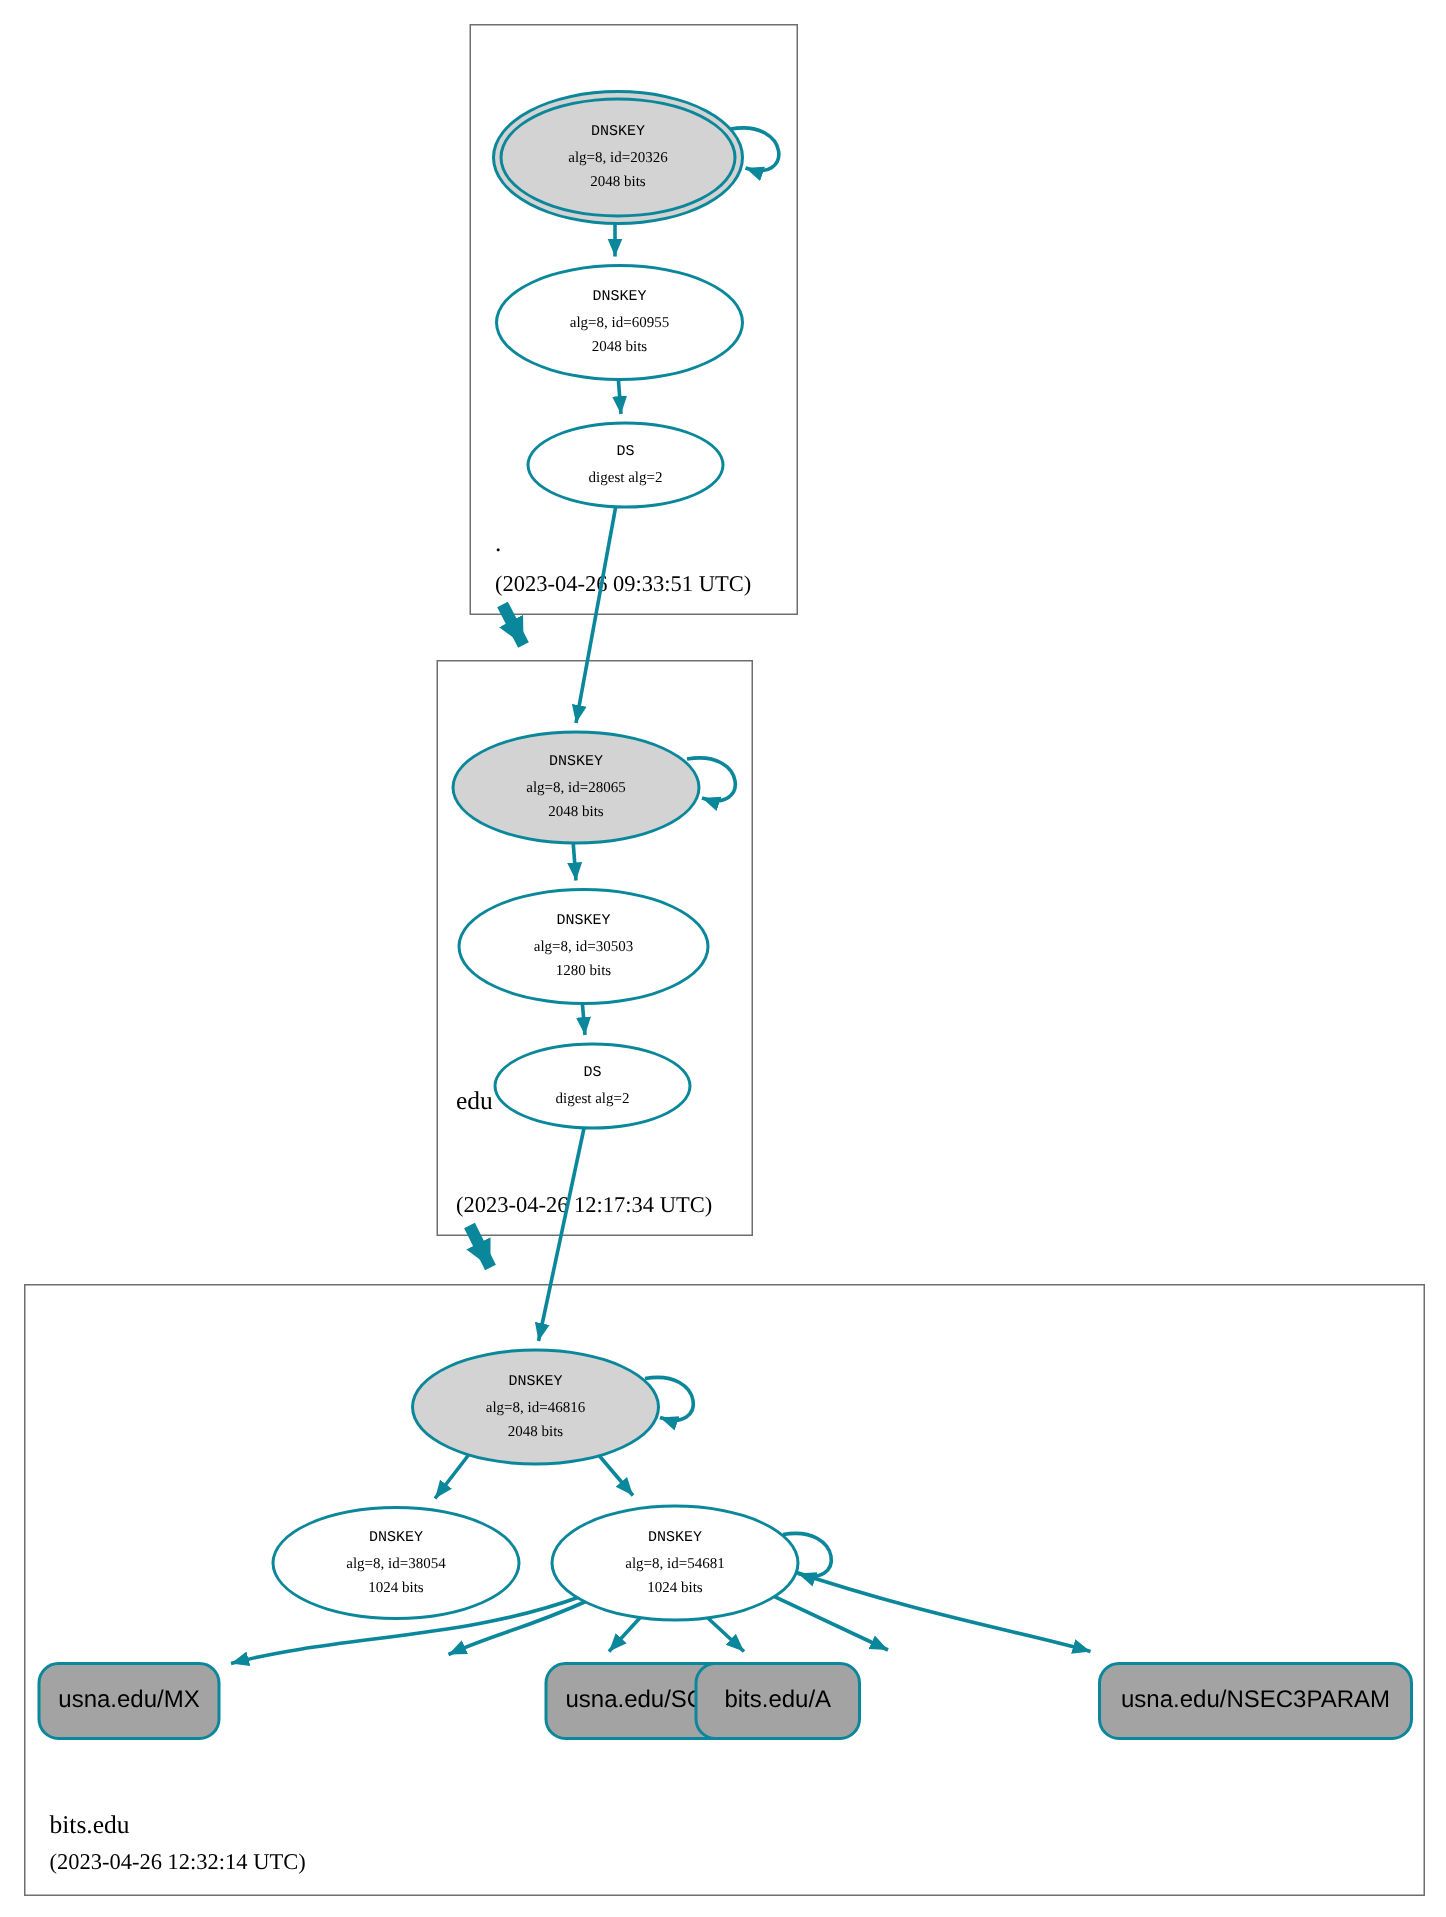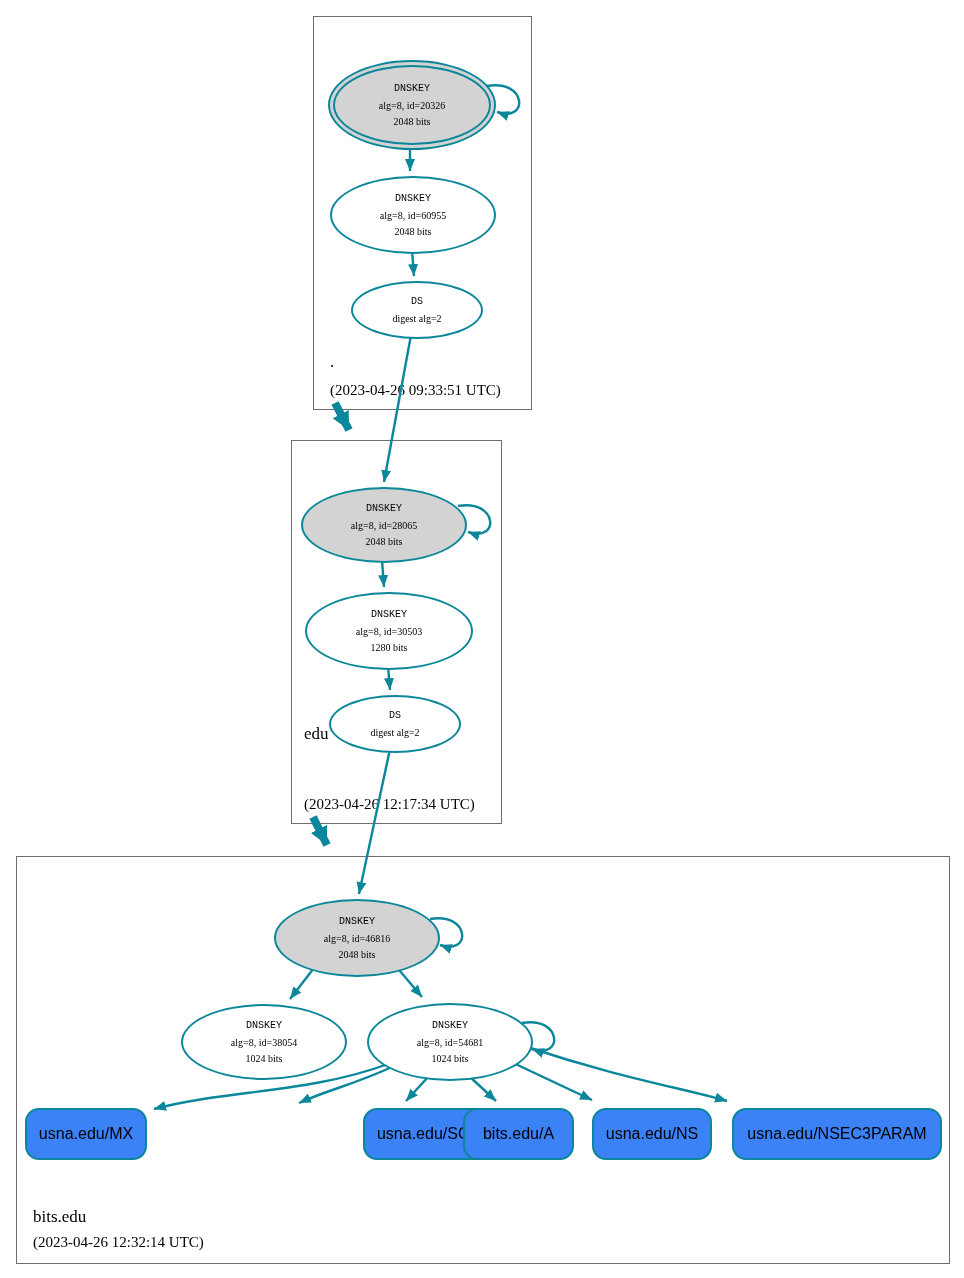--- a/index.html
+++ b/index.html
@@ -14,21 +14,21 @@
 
   .node{position:absolute;display:flex;flex-direction:column;align-items:center;justify-content:center;
         border:2.5px solid #0a879a;border-radius:50%;background:#fff;text-align:center;z-index:3;}
   .node.ksk{background:#d3d3d3;}
   .inner-ring{position:absolute;left:3px;top:3px;right:3px;bottom:3px;border:2.5px solid #0a879a;
               border-radius:50%;pointer-events:none;}
   .node .title{font-family:Liberation Mono, monospace;font-size:10px;line-height:18px;}
   .node .detail{font-family:"Liberation Serif",serif;font-size:10px;line-height:16px;}
 
   .rrset{position:absolute;display:flex;align-items:center;justify-content:center;
-         border:2px solid #0a879a;border-radius:14px;background:#3b82f6;
+         border:2px solid #0a879a;border-radius:14px;background:#a3a3a3;
          font-family:"Liberation Sans",sans-serif;font-size:16px;z-index:3;}
 </style>
 </head>
 <body>
 
 <div id="canvas">
 
   <div class="zone-box" style="left:313px;top:16px;width:217px;height:392px;"></div>
   <div class="zone-box" style="left:291px;top:440px;width:209px;height:382px;"></div>
   <div class="zone-box" style="left:16px;top:856px;width:932px;height:406px;"></div>
@@ -127,20 +127,17 @@
 
   <div class="rrset" style="left:25px;top:1108px;width:118px;height:48px;">
     <span>usna.edu/MX</span>
   </div>
   <div class="rrset" style="left:315px;top:1108px;width:128px;height:48px;margin-left:48px;">
     <span>usna.edu/SOA</span>
   </div>
   <div class="rrset" style="left:463px;top:1108px;width:107px;height:48px;">
     <span>bits.edu/A</span>
   </div>
-  <div class="rrset" style="left:592px;top:1108px;width:116px;height:48px;">
-    <span>usna.edu/NS</span>
-  </div>
   <div class="rrset" style="left:732px;top:1108px;width:206px;height:48px;text-align:center;">
     <span>usna.edu/NSEC3PARAM</span>
   </div>
 
 </div>
 
 </body></html>

